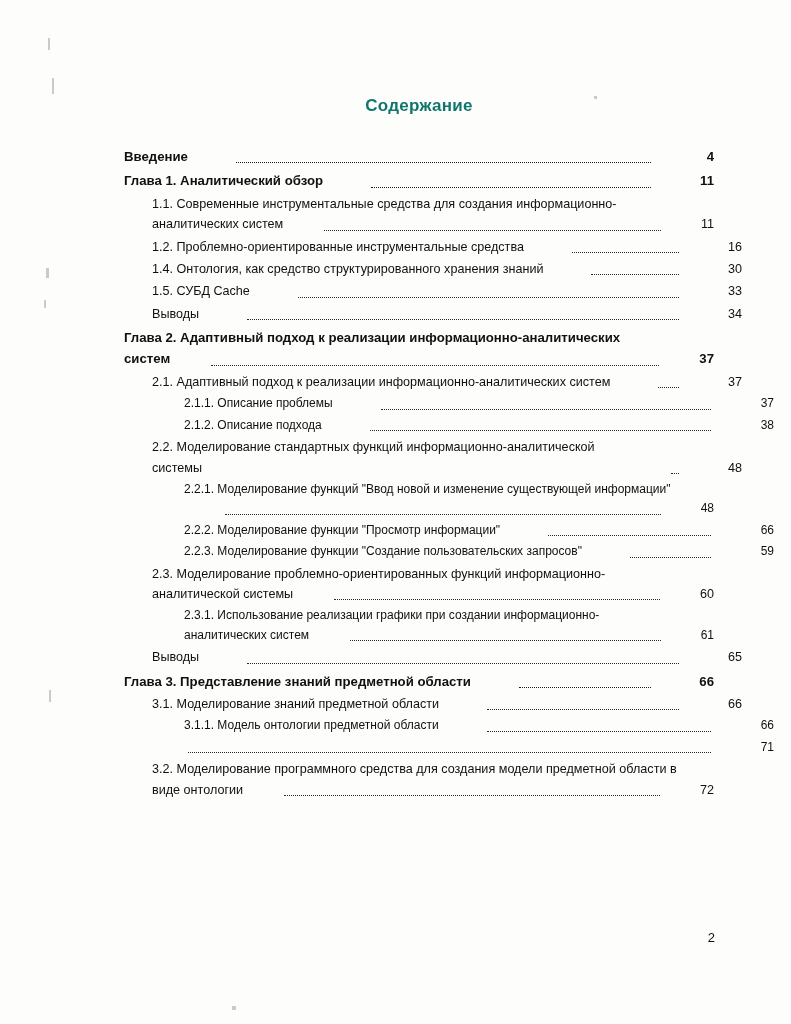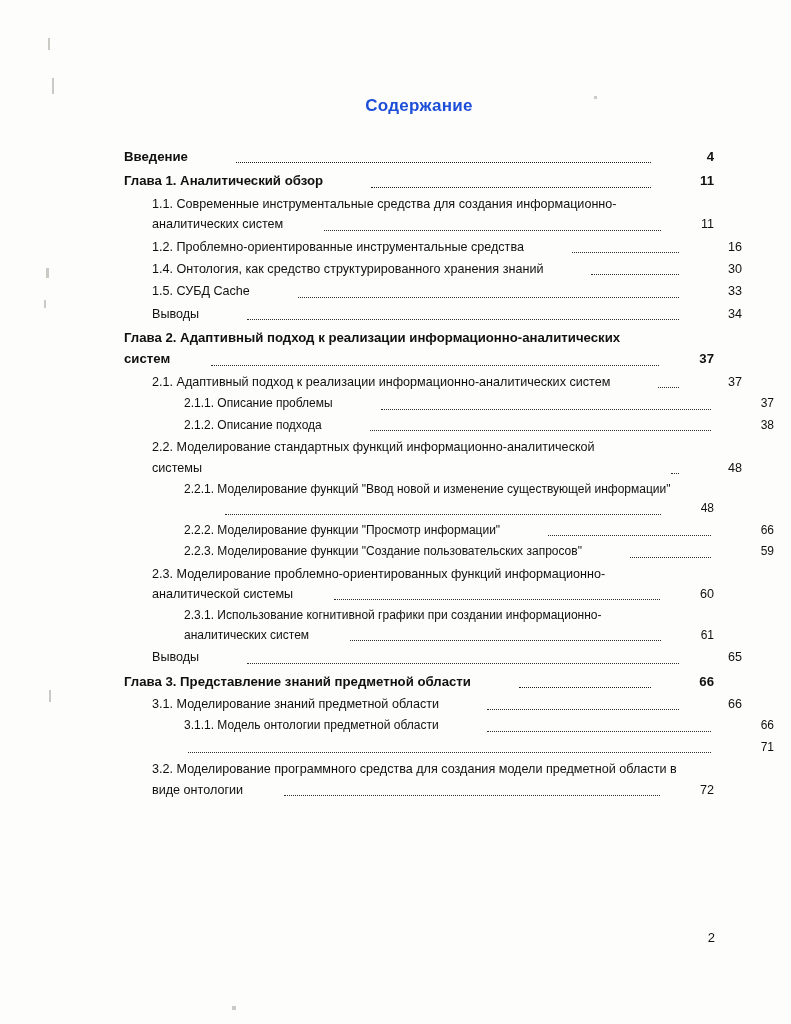--- a/index.html
+++ b/index.html
@@ -33,21 +33,21 @@
     left: 124px;
     top: 96px;
     width: 590px;
   }
   .doc-title {
     text-align: center;
     font-size: 17px;
     font-weight: bold;
     letter-spacing: .3px;
     margin: 0 0 30px 0;
-    color: #1d4ed8;
+    color: #0f766e;
   }
   .toc {
     font-size: 12.6px;
     line-height: 1.62;
   }
   .entry {
     display: flex;
     align-items: flex-end;
     width: 100%;
     margin-bottom: 2px;
@@ -212,21 +212,21 @@
         </div>
         <div class="wrap-entry lvl-1">
           <span class="line1">2.3. Моделирование проблемно-ориентированных функций  информационно-</span>
           <div class="line2">
             <span class="tail">аналитической системы</span>
             <span class="dots"></span>
             <span class="pg">60</span>
           </div>
         </div>
         <div class="wrap-entry lvl-2">
-          <span class="line1">2.3.1. Использование когнитивной графики при создании  информационно-</span>
+          <span class="line1">2.3.1. Использование реализации графики при создании  информационно-</span>
           <div class="line2">
             <span class="tail">аналитических систем</span>
             <span class="dots"></span>
             <span class="pg">61</span>
           </div>
         </div>
         <div class="entry lvl-1">
           <span class="txt">Выводы</span>
           <span class="dots"></span>
           <span class="pg">65</span>

